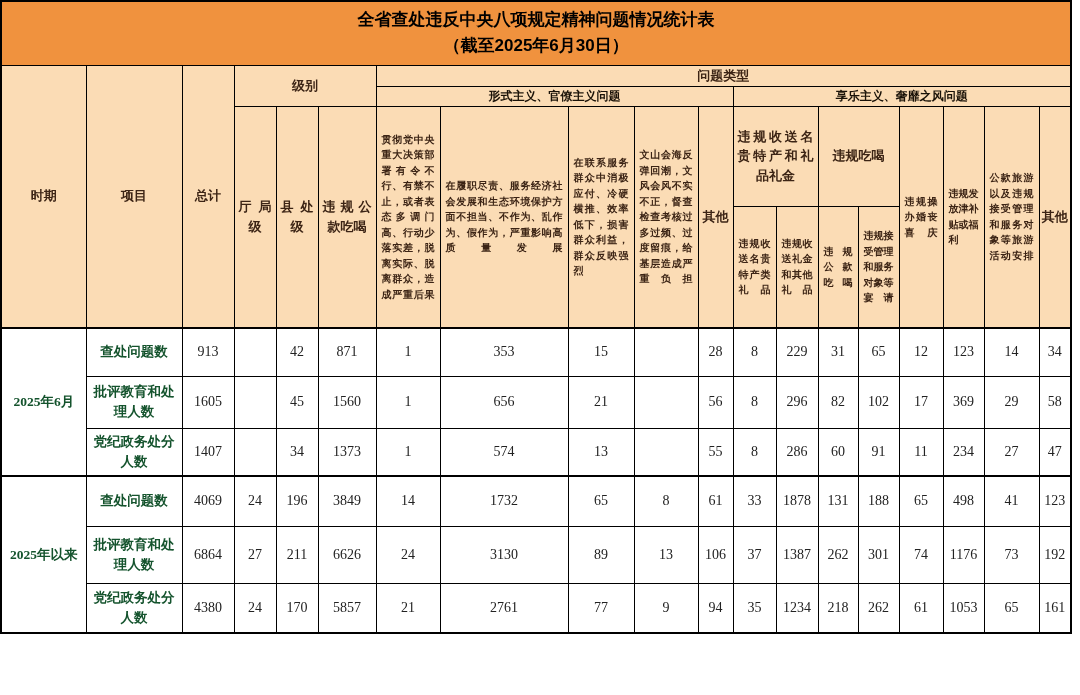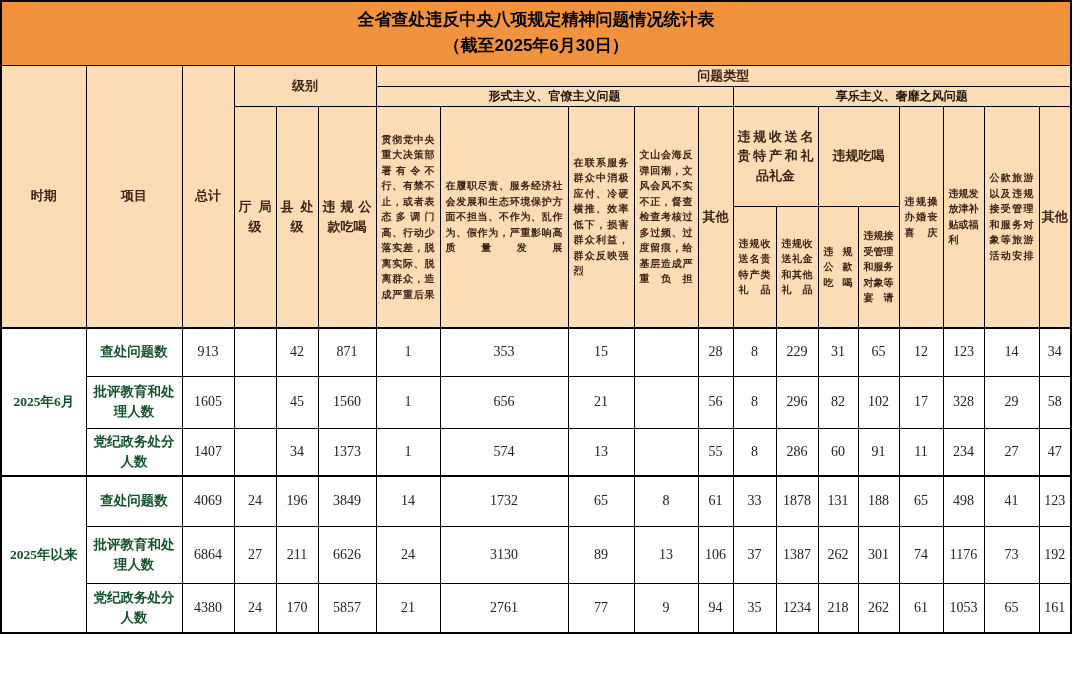--- a/index.html
+++ b/index.html
@@ -130,21 +130,21 @@
     <td class="num">1</td>
     <td class="num">656</td>
     <td class="num">21</td>
     <td class="num"></td>
     <td class="num">56</td>
     <td class="num">8</td>
     <td class="num">296</td>
     <td class="num">82</td>
     <td class="num">102</td>
     <td class="num">17</td>
-    <td class="num">328</td>
+    <td class="num">369</td>
     <td class="num">29</td>
     <td class="num">58</td>
   </tr>
   <tr class="d3">
     <td class="lbl">党纪政务处分人数</td>
     <td class="num">1407</td>
     <td class="num"></td>
     <td class="num">34</td>
     <td class="num">1373</td>
     <td class="num">1</td>

